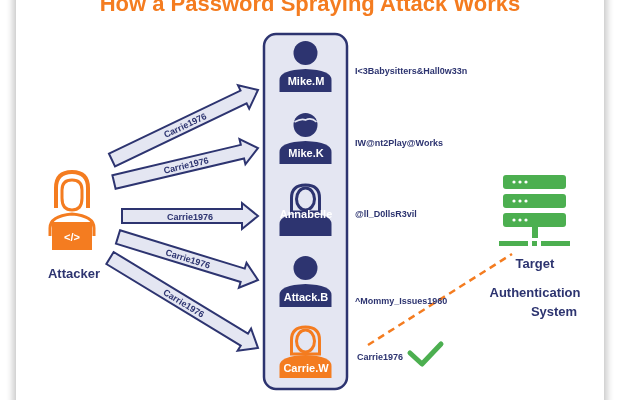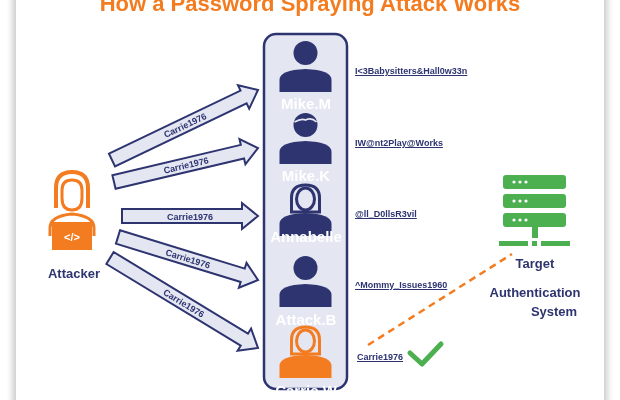--- a/index.html
+++ b/index.html
@@ -4,22 +4,22 @@
 <style>
   html, body { margin:0; padding:0; }
   body { width:620px; height:400px; position:relative; overflow:hidden; background:#ffffff;
          font-family:"Liberation Sans", sans-serif; }
   .card { position:absolute; left:16px; top:-10px; width:588px; height:420px; background:#fff;
           box-shadow: -4px 0 6px rgba(0,0,0,0.18), 4px 0 6px rgba(0,0,0,0.18); }
   .title { position:absolute; left:0; width:620px; top:-9px; text-align:center;
            font-size:22px; font-weight:bold; color:#f47c20; white-space:nowrap; }
   svg.diagram { position:absolute; left:0; top:0; }
   .lbl { position:absolute; font-weight:bold; color:#2d3470; white-space:nowrap; }
-  .pw { font-size:9px;text-decoration:underline; }
-  .user-label { position:absolute; left:270px; width:72px; text-align:center; font-size:15px; font-weight:bold; color:#fff;margin-top:20px; }
+  .pw { font-size:9px; }
+  .user-label { position:absolute; left:270px; width:72px; text-align:center; font-size:11px; font-weight:bold; color:#fff; }
   .big-label { font-size:13px; text-align:center; }
 </style>
 </head>
 <body>
 
 <div class="card"></div>
 <div class="title">How a Password Spraying Attack Works</div>
 
 <svg class="diagram" width="620" height="400" viewBox="0 0 620 400">
 
@@ -108,20 +108,20 @@
 
 <div class="user-label" style="top:75px">Mike.M</div>
 <div class="user-label" style="top:147px">Mike.K</div>
 <div class="user-label" style="top:208px">Annabelle</div>
 <div class="user-label" style="top:291px">Attack.B</div>
 <div class="user-label" style="top:362px">Carrie.W</div>
 
 <div class="lbl pw" style="left:355px; top:66px">I&lt;3Babysitters&amp;Hall0w33n</div>
 <div class="lbl pw" style="left:355px; top:138px">IW@nt2Play@Works</div>
 <div class="lbl pw" style="left:355px; top:209px">@ll_D0llsR3vil</div>
-<div class="lbl pw" style="left:355px; top:280px">^Mommy_Issues1960</div>
+<div class="lbl pw" style="left:355px; top:296px">^Mommy_Issues1960</div>
 <div class="lbl pw" style="left:357px; top:352px">Carrie1976</div>
 
 <div class="lbl big-label" style="left:44px; top:266px; width:60px">Attacker</div>
 
 <div class="lbl big-label" style="left:495px; top:256px; width:80px">Target</div>
 <div class="lbl big-label" style="left:485px; top:285px; width:100px">Authentication</div>
 <div class="lbl big-label" style="left:514px; top:304px; width:80px">System</div>
 
 </body></html>

